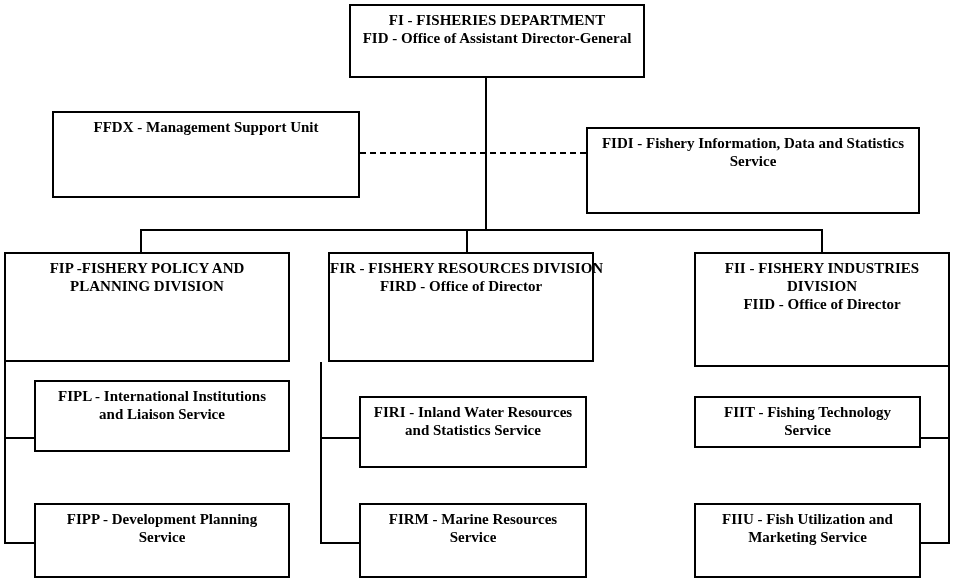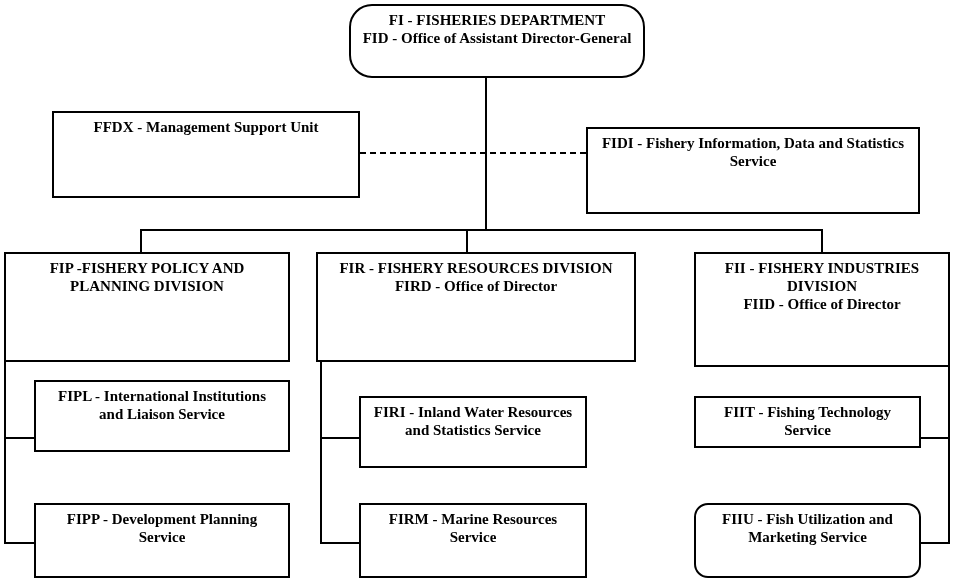--- a/index.html
+++ b/index.html
@@ -32,32 +32,32 @@
   .conn {
     position: absolute;
     background: #000000;
   }
   .conn-dashed {
     position: absolute;
     background: transparent;
     border-top: 2px dashed #000000;
   }
   
-  #node-fi   { left: 349px; top: 4px;   width: 296px; height: 74px; border-radius: 23px; }
+  #node-fi   { left: 349px; top: 4px;   width: 296px; height: 74px; }
   #node-ffdx { left: 52px;  top: 111px; width: 308px; height: 87px; }
   #node-fidi { left: 586px; top: 111px; width: 334px; height: 87px; margin-top: 16px; }
   #node-fip  { left: 4px;   top: 252px; width: 286px; height: 110px; }
-  #node-fir  { left: 316px; top: 252px; width: 320px; height: 110px; text-align: center; }
+  #node-fir  { left: 328px; top: 252px; width: 266px; height: 110px; text-align: center; }
   #node-fii  { left: 694px; top: 252px; width: 256px; height: 115px; }
   #node-fipl { left: 34px;  top: 380px; width: 256px; height: 72px; }
   #node-fipp { left: 34px;  top: 503px; width: 256px; height: 75px; }
   #node-firi { left: 359px; top: 396px; width: 228px; height: 72px; }
   #node-firm { left: 359px; top: 503px; width: 228px; height: 75px; }
   #node-fiit { left: 694px; top: 396px; width: 227px; height: 52px; }
-  #node-fiiu { left: 694px; top: 503px; width: 227px; height: 75px; border-radius: 14px; }
+  #node-fiiu { left: 694px; top: 503px; width: 227px; height: 75px; }
   
   #c-fi-down     { left: 485px; top: 78px;  width: 2px;   height: 152px; }
   #c-staff-dash  { left: 360px; top: 152px; width: 226px; height: 0; }
   #c-hbar        { left: 140px; top: 229px; width: 683px; height: 2px; }
   #c-drop-left   { left: 140px; top: 229px; width: 2px;   height: 23px; }
   #c-drop-mid    { left: 466px; top: 229px; width: 2px;   height: 23px; }
   #c-drop-right  { left: 821px; top: 229px; width: 2px;   height: 23px; }
   #c-left-v      { left: 4px;   top: 362px; width: 2px;   height: 182px; }
   #c-left-stub1  { left: 4px;   top: 437px; width: 30px;  height: 2px; }
   #c-left-stub2  { left: 4px;   top: 542px; width: 30px;  height: 2px; }

